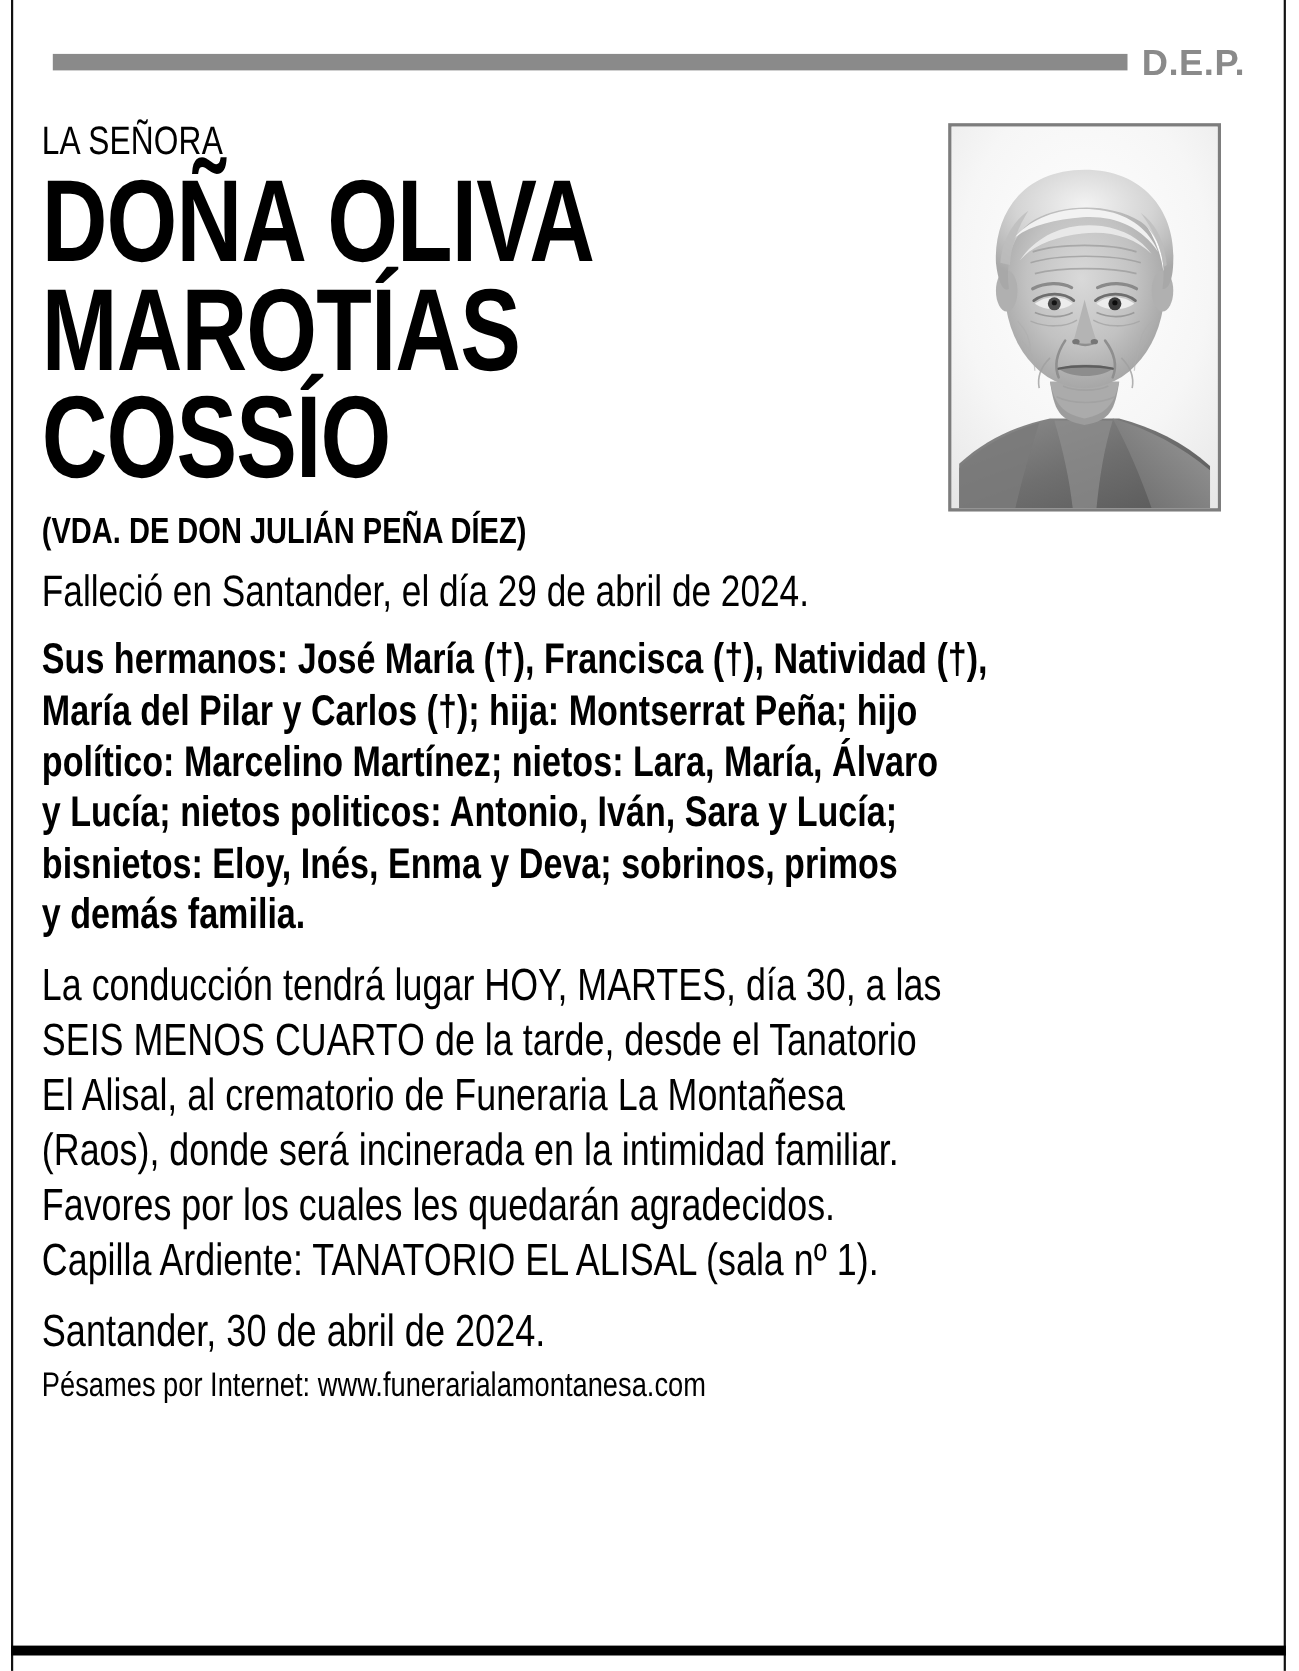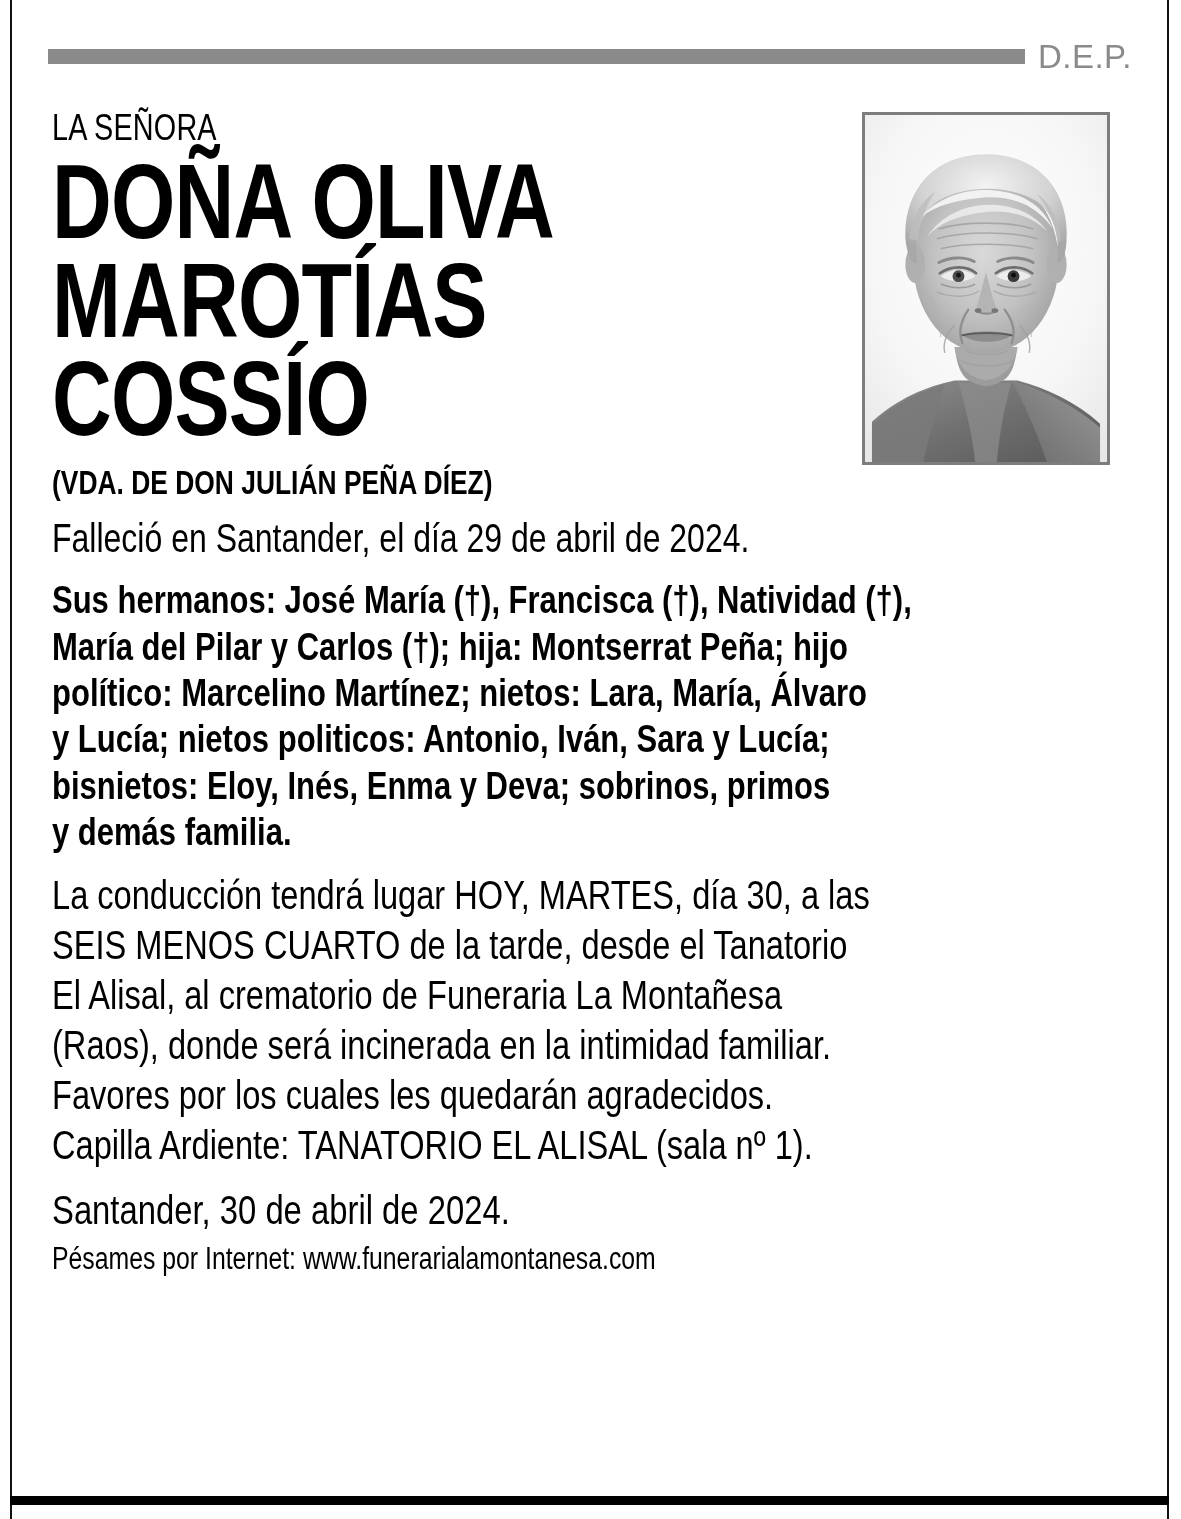--- a/index.html
+++ b/index.html
@@ -53,21 +53,21 @@
   }
   .header-rule {
     flex: 1 1 auto;
     height: 15px;
     background: #8a8a8a;
   }
   .dep {
     flex: 0 0 auto;
     color: #8a8a8a;
     font-size: 33px;
-    font-weight: 400;
+    font-weight: 700;
     letter-spacing: 0.5px;
     line-height: 1;
     padding-left: 13px;
     font-family: "Liberation Sans", sans-serif;
     white-space: nowrap;
   }
 
   
   .portrait {
     position: absolute;
@@ -78,21 +78,21 @@
     border: 3px solid #7d7d7d;
     box-sizing: border-box;
     background: #f2f2f2;
     overflow: hidden;
   }
   .portrait svg { display: block; width: 100%; height: 100%; }
 
   
   .body-col {
     position: absolute;
-    left: 52px;
+    left: 38px;
     top: 110px;
     width: 1050px;
   }
 
   .kicker {
     font-size: 36px;
     font-weight: 400;
     line-height: 1.0;
     letter-spacing: 0.2px;
     color: #000;

